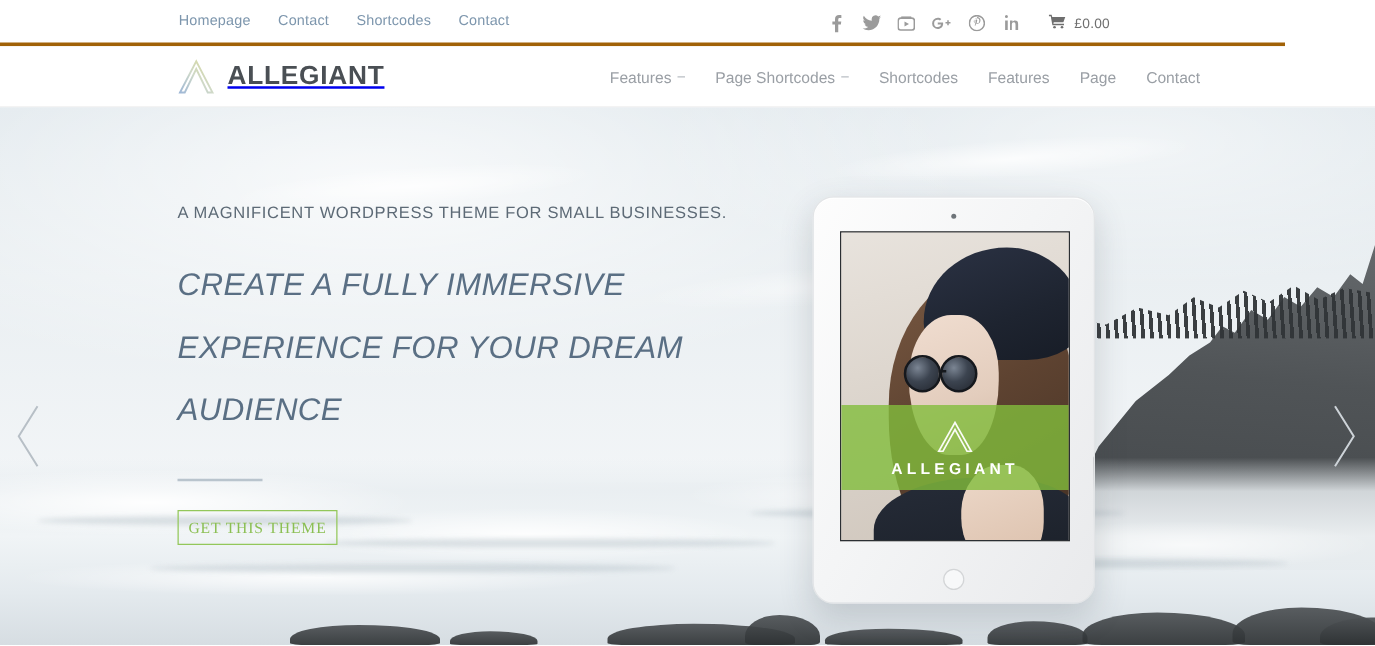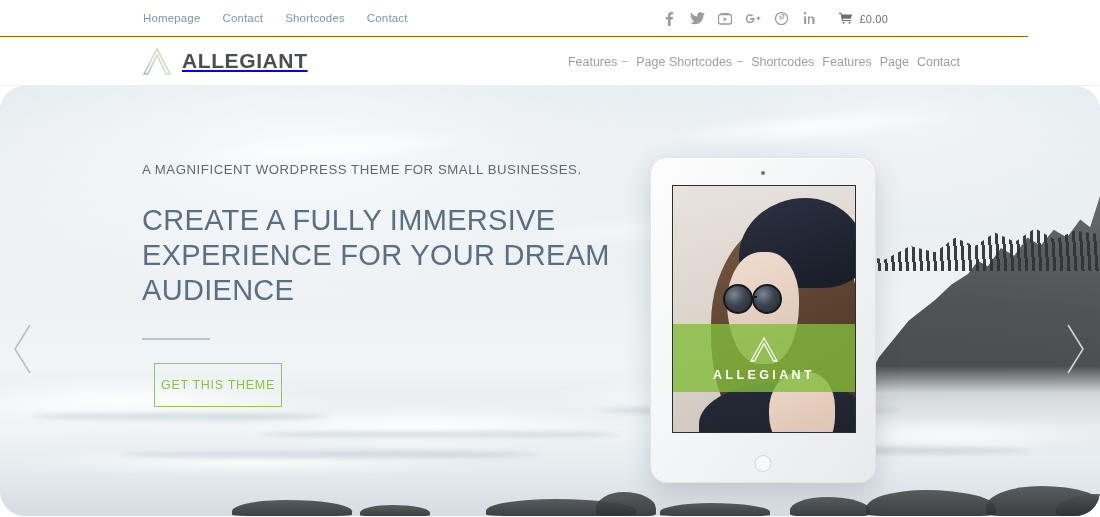--- a/index.html
+++ b/index.html
@@ -6,21 +6,21 @@
   html, body {
     width: 1100px; height: 517px;
     font-family: "Liberation Sans", sans-serif;
     overflow: hidden; background: #fff;
   }
 
   
   .topbar {
     height: 37px; width: 1028px;
     background: #ffffff;
-    border-bottom: 1px solid #a16207;
+    border-bottom: 3px solid #a16207;
     display: flex; align-items: center;
     position: relative;
   }
   .topbar-left {
     display: flex; align-items: center;
     margin-left: 143px; gap: 22px;
   }
   .topbar-left a {
     font-size: 11.5px; color: #7d96ad; text-decoration: none;
     letter-spacing: .15px; white-space: nowrap;
@@ -49,33 +49,32 @@
   }
   .brand {
     display: flex; align-items: center; margin-left: 141px; gap: 9px;
   }
   .brand-name {
     font-size: 21px; font-weight: bold; color: #4a4f54;
     letter-spacing: .6px;
   }
   .mainnav {
     position: absolute; right: 140px; top: 0; height: 49px;
-    display: flex; align-items: center; gap: 8px;
+    display: flex; align-items: center; gap: 24px;
   }
   .mainnav .navitem {
     font-size: 12.5px; color: #9a9fa5; text-decoration: none;
     display: flex; align-items: center; gap: 5px; white-space: nowrap;
   }
   .caret { display: inline-block; width: 6px; height: 1px; background: #b9bec4; }
 
   
   .hero {
     position: relative; width: 1100px; height: 430px; overflow: hidden;
     background: linear-gradient(170deg, #e3e9ee 0%, #eef2f5 32%, #f3f6f8 55%, #e7ecef 78%, #dfe5e9 100%);
-    border-radius: 25px;
   }
   .sky-haze {
     position: absolute; left: 0; top: 0; width: 1100px; height: 300px;
     background:
       radial-gradient(ellipse 680px 230px at 300px 60px, rgba(255,255,255,.75), rgba(255,255,255,0) 70%),
       radial-gradient(ellipse 520px 160px at 900px 30px, rgba(255,255,255,.55), rgba(255,255,255,0) 72%),
       linear-gradient(180deg, #dfe7ec 0%, #eaeff2 45%, #f2f5f7 100%);
   }
   .cloud-wisp {
     position: absolute; width: 420px; height: 46px;
@@ -139,32 +138,32 @@
   .arrow-left { left: 10px; }
   .arrow-right { right: 12px; }
 
   
   .hero-copy { position: absolute; left: 142px; top: 76px; width: 470px; }
   .kicker {
     font-size: 13.2px; color: #5d6a76; letter-spacing: .55px;
     text-transform: uppercase; margin-bottom: 26px;
   }
   .headline {
-    font-size: 29px; line-height: 35px; color: #5a6f84;
-    letter-spacing: .3px; text-transform: uppercase; font-weight: normal;
+    font-size: 25px; line-height: 50px; color: #5a6f84;
+    letter-spacing: .3px; text-transform: uppercase; font-weight: normal; font-style: italic;
   }
   .divider {
     width: 68px; height: 2px; background: #b9c4cd; margin: 30px 0 23px 0;
   }
   .cta {
     display: inline-flex; align-items: center; justify-content: center;
-    width: 128px; height: 44px;
+    width: 128px; height: 28px;
     border: 1px solid #93c75a; color: #8bbf53;
     font-size: 12.5px; letter-spacing: .7px; background: transparent;
-    cursor: pointer; font-family: Liberation Sans, sans-serif; margin-left: 12px;
+    cursor: pointer; font-family: Liberation Serif, serif;
   }
 
   
   .tablet {
     position: absolute; left: 650px; top: 71px;
     width: 226px; height: 326px;
     background: linear-gradient(120deg, #fdfdfd 0%, #f4f5f6 45%, #e9eaec 100%);
     border-radius: 17px;
     box-shadow: 0 10px 26px rgba(60,70,80,.20), 0 1px 0 rgba(255,255,255,.9) inset;
     border: 1px solid #e2e4e6;

